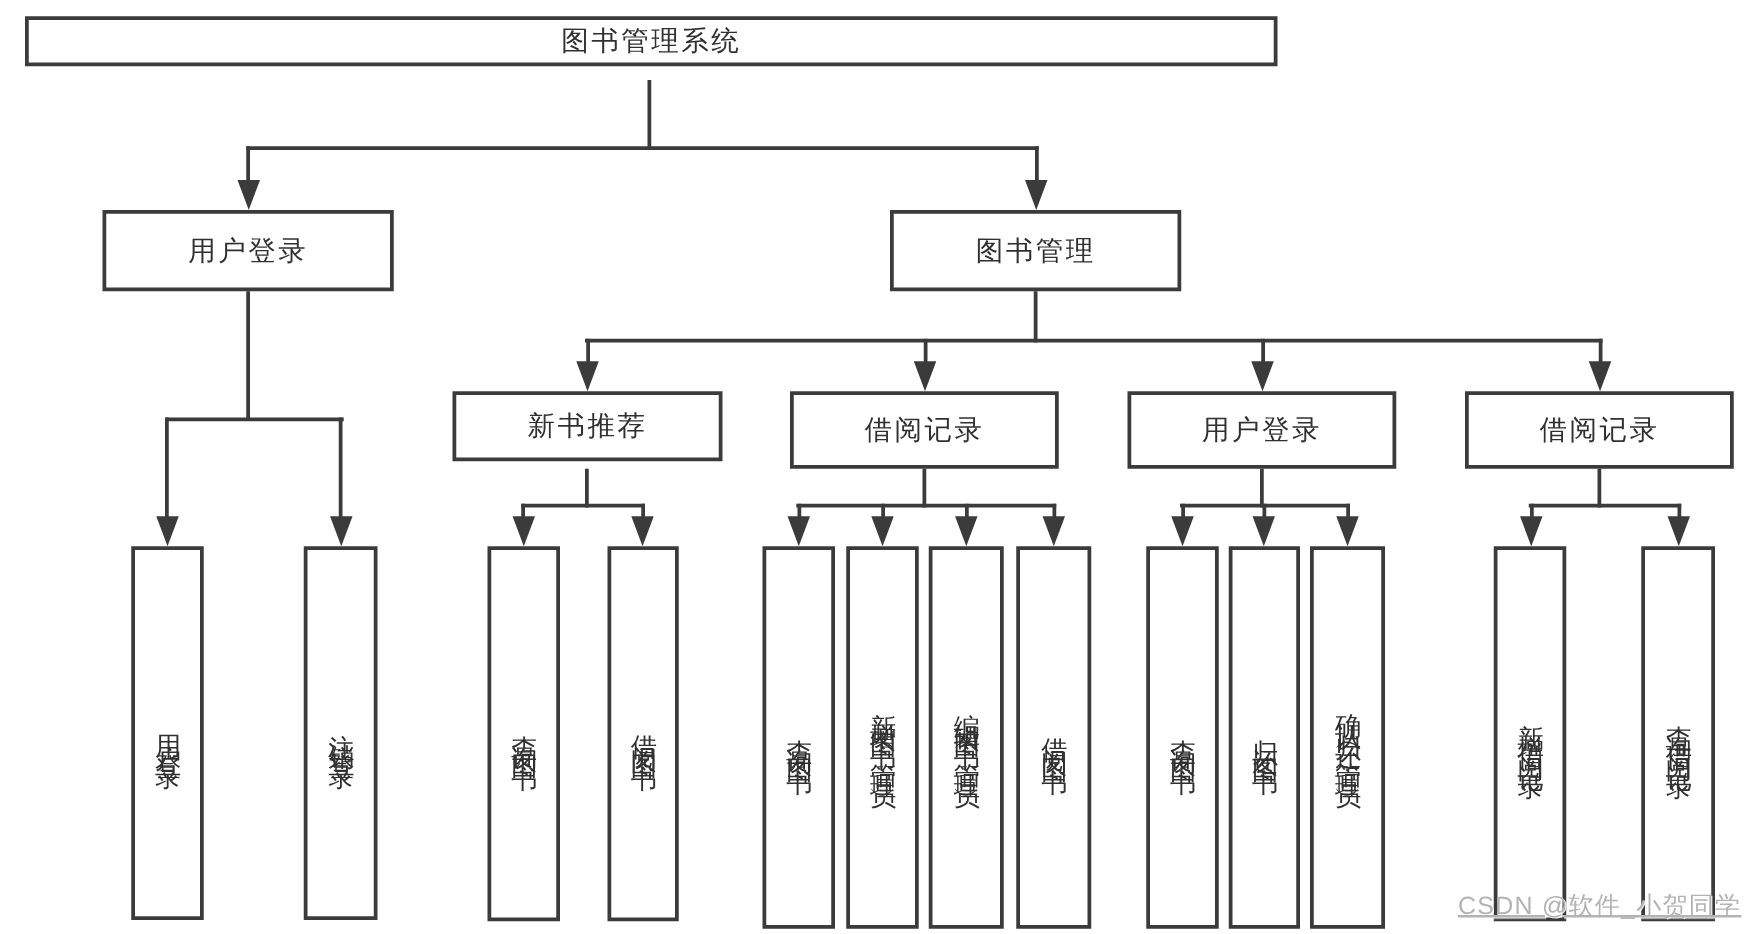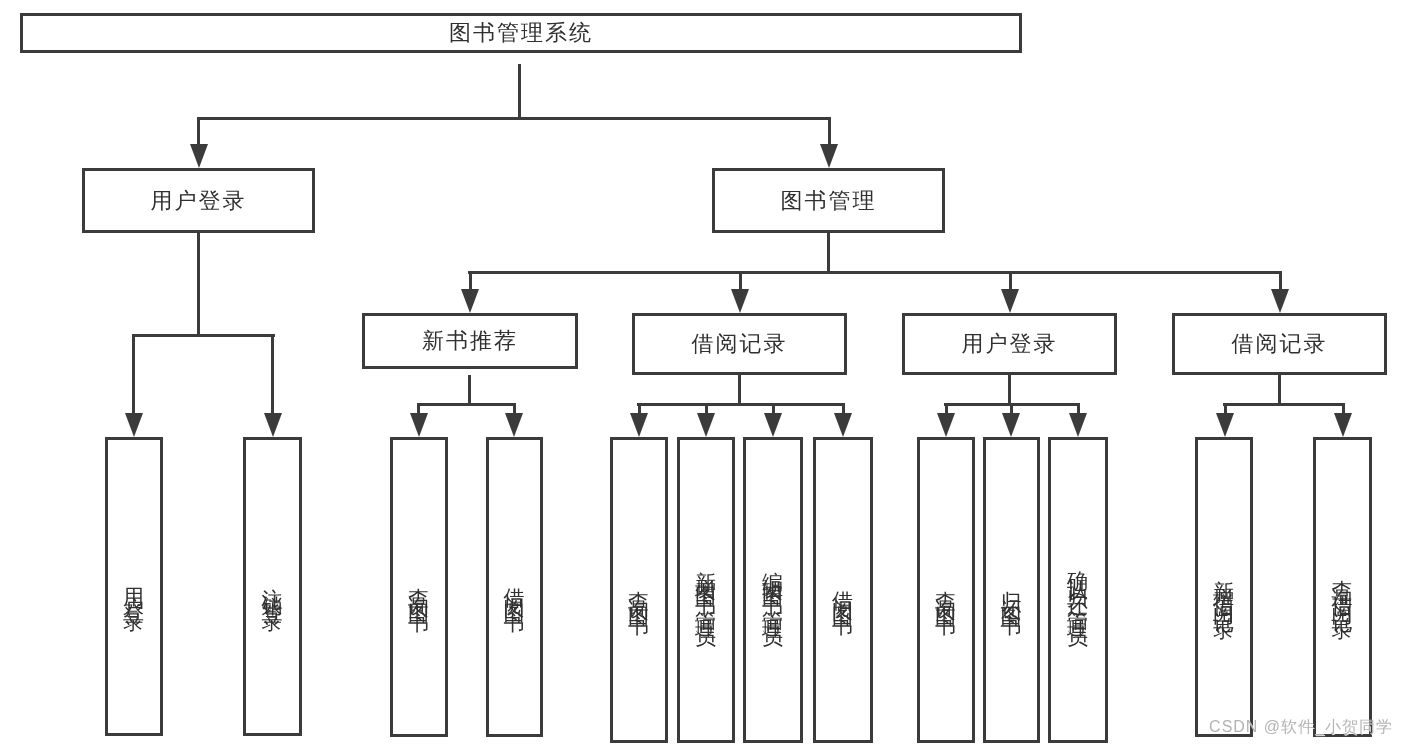--- a/index.html
+++ b/index.html
@@ -44,23 +44,24 @@
   .ar{
     position:absolute;width:0;height:0;
     border-left:9px solid transparent;
     border-right:9px solid transparent;
     border-top:24px solid var(--line);
   }
   .watermark{
     position:absolute;
     color:var(--watermark);
     text-shadow:1px 1px 0 rgba(255,255,255,0.85);
-    font-size:16px;
+    font-size:20px;
     letter-spacing:1px;
     white-space:nowrap;
+    text-decoration:underline;
   }
 </style>
 </head>
 <body>
 
 <div id="stage">
 
   <div class="box" style="left:20px;top:13px;width:1002px;height:40px;">
     <span>图书管理系统</span>
   </div>

